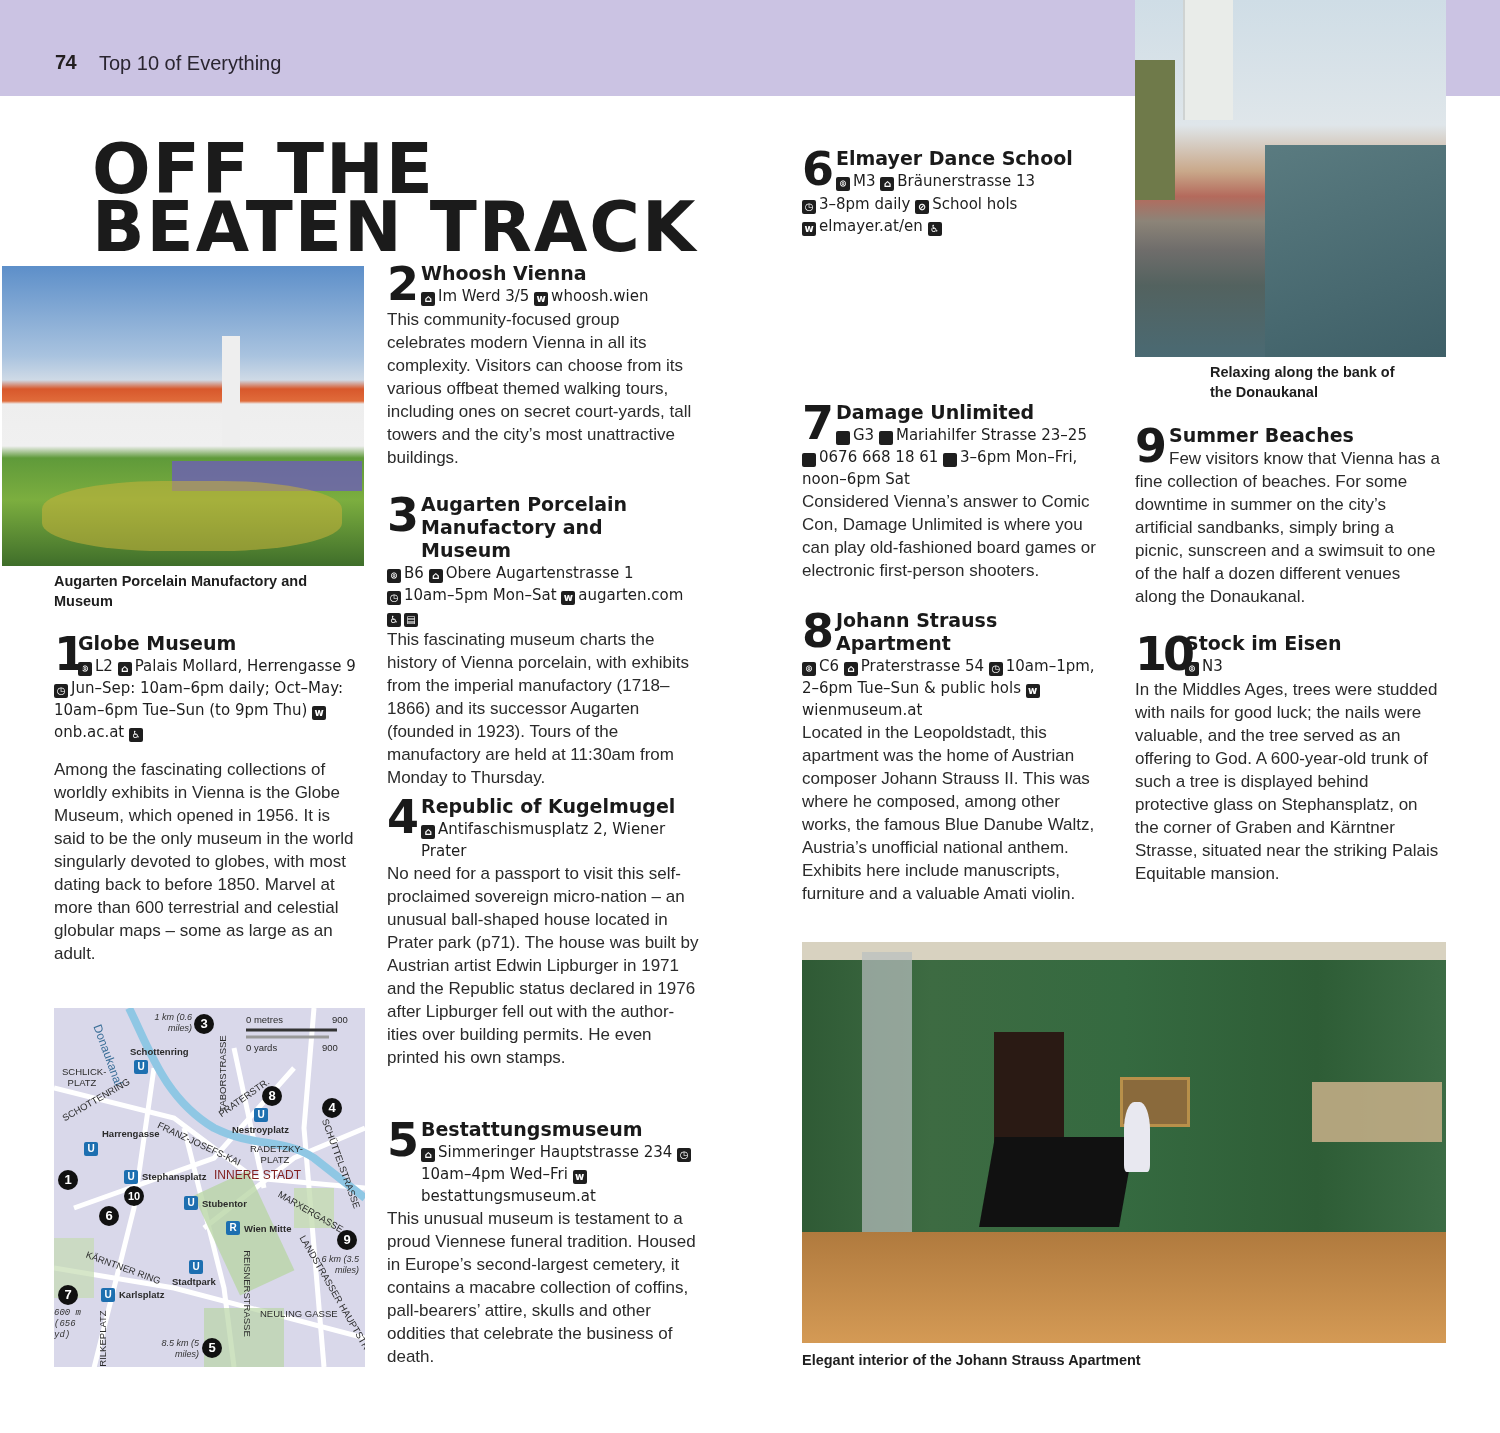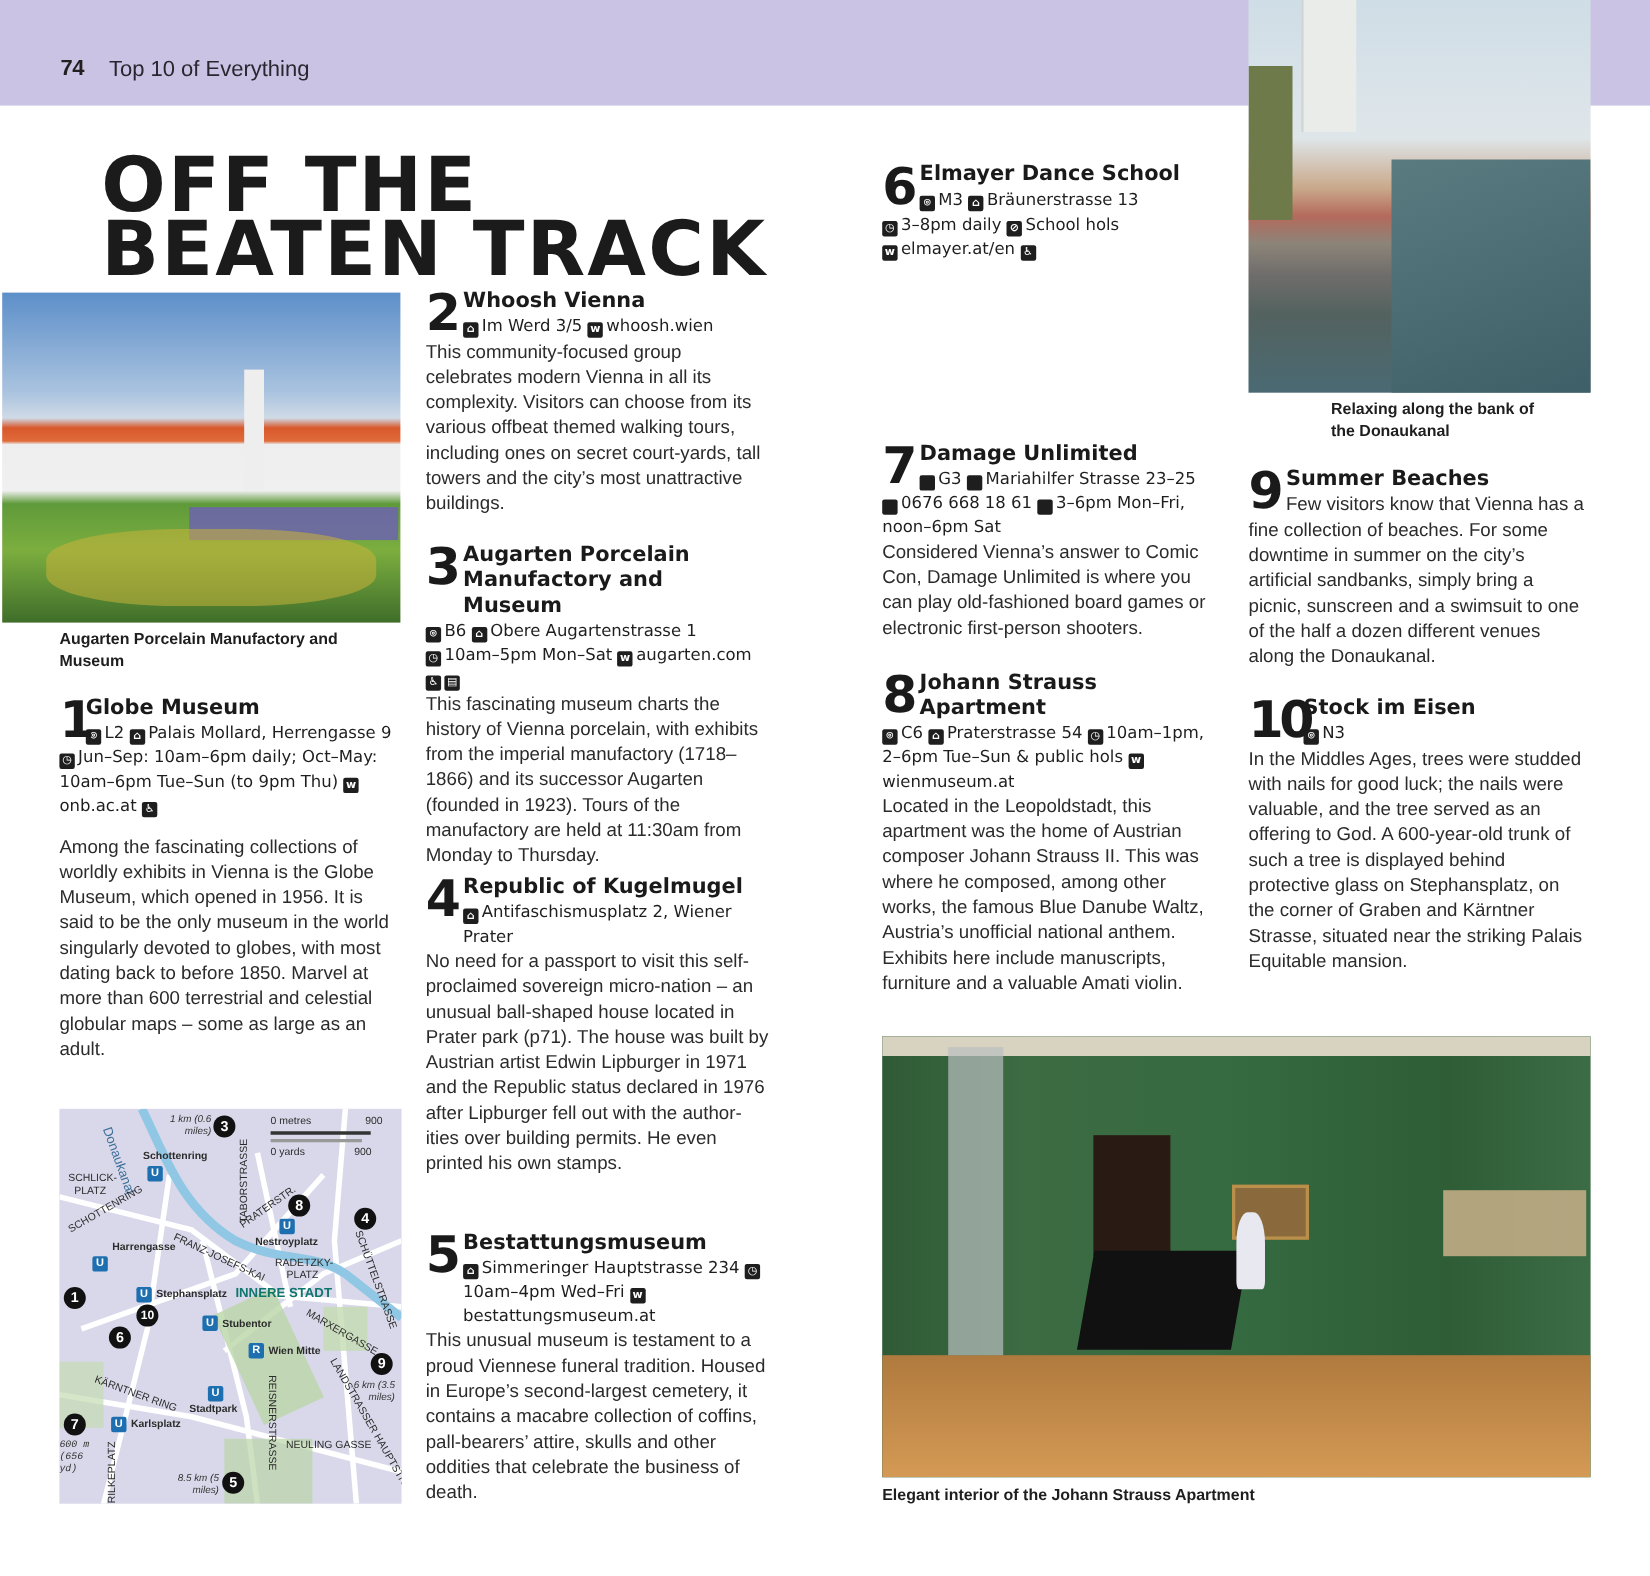--- a/index.html
+++ b/index.html
@@ -133,21 +133,21 @@
   <div class="ub" style="left:47px; top:280px;">U</div>
   <div class="lbl b" style="left:65px; top:281px;">Karlsplatz</div>
 
   <div class="lbl" style="left:8px; top:58px; width:40px; white-space:normal; text-align:center;">SCHLICK-PLATZ</div>
   <div class="lbl" style="left:4px; top:86px; transform:rotate(-30deg);">SCHOTTENRING</div>
   <div class="lbl" style="left:130px; top:60px; transform:rotate(-90deg);">TABORSTRASSE</div>
   <div class="lbl" style="left:160px; top:84px; transform:rotate(-35deg);">PRATERSTR.</div>
   <div class="lbl" style="left:100px; top:130px; transform:rotate(25deg);">FRANZ-JOSEFS-KAI</div>
   <div class="lbl" style="left:196px; top:135px; width:50px; white-space:normal; text-align:center;">RADETZKY-PLATZ</div>
   <div class="lbl" style="left:240px; top:150px; transform:rotate(70deg);">SCHÜTTELSTRASSE</div>
-  <div class="lbl" style="left:160px; top:160px; font-size:12px; color:#0f766e;font-weight:bold;">INNERE STADT</div>
+  <div class="lbl" style="left:160px; top:160px; font-size:12px; color:#7f1d1d;">INNERE STADT</div>
   <div class="lbl" style="left:220px; top:198px; transform:rotate(30deg);">MARXERGASSE</div>
   <div class="lbl" style="left:30px; top:254px; transform:rotate(20deg);">KÄRNTNER RING</div>
   <div class="lbl" style="left:215px; top:280px; transform:rotate(60deg);">LANDSTRASSER HAUPTSTR.</div>
   <div class="lbl" style="left:150px; top:280px; transform:rotate(90deg);">REISNERSTRASSE</div>
   <div class="lbl" style="left:206px; top:300px;text-align:center;">NEULING GASSE</div>
   <div class="lbl" style="left:20px; top:325px; transform:rotate(-90deg);">RILKEPLATZ</div>
 </div>
 
 <div class="entry" style="left:387px; top:262px; width:310px;">
   <div class="head">

